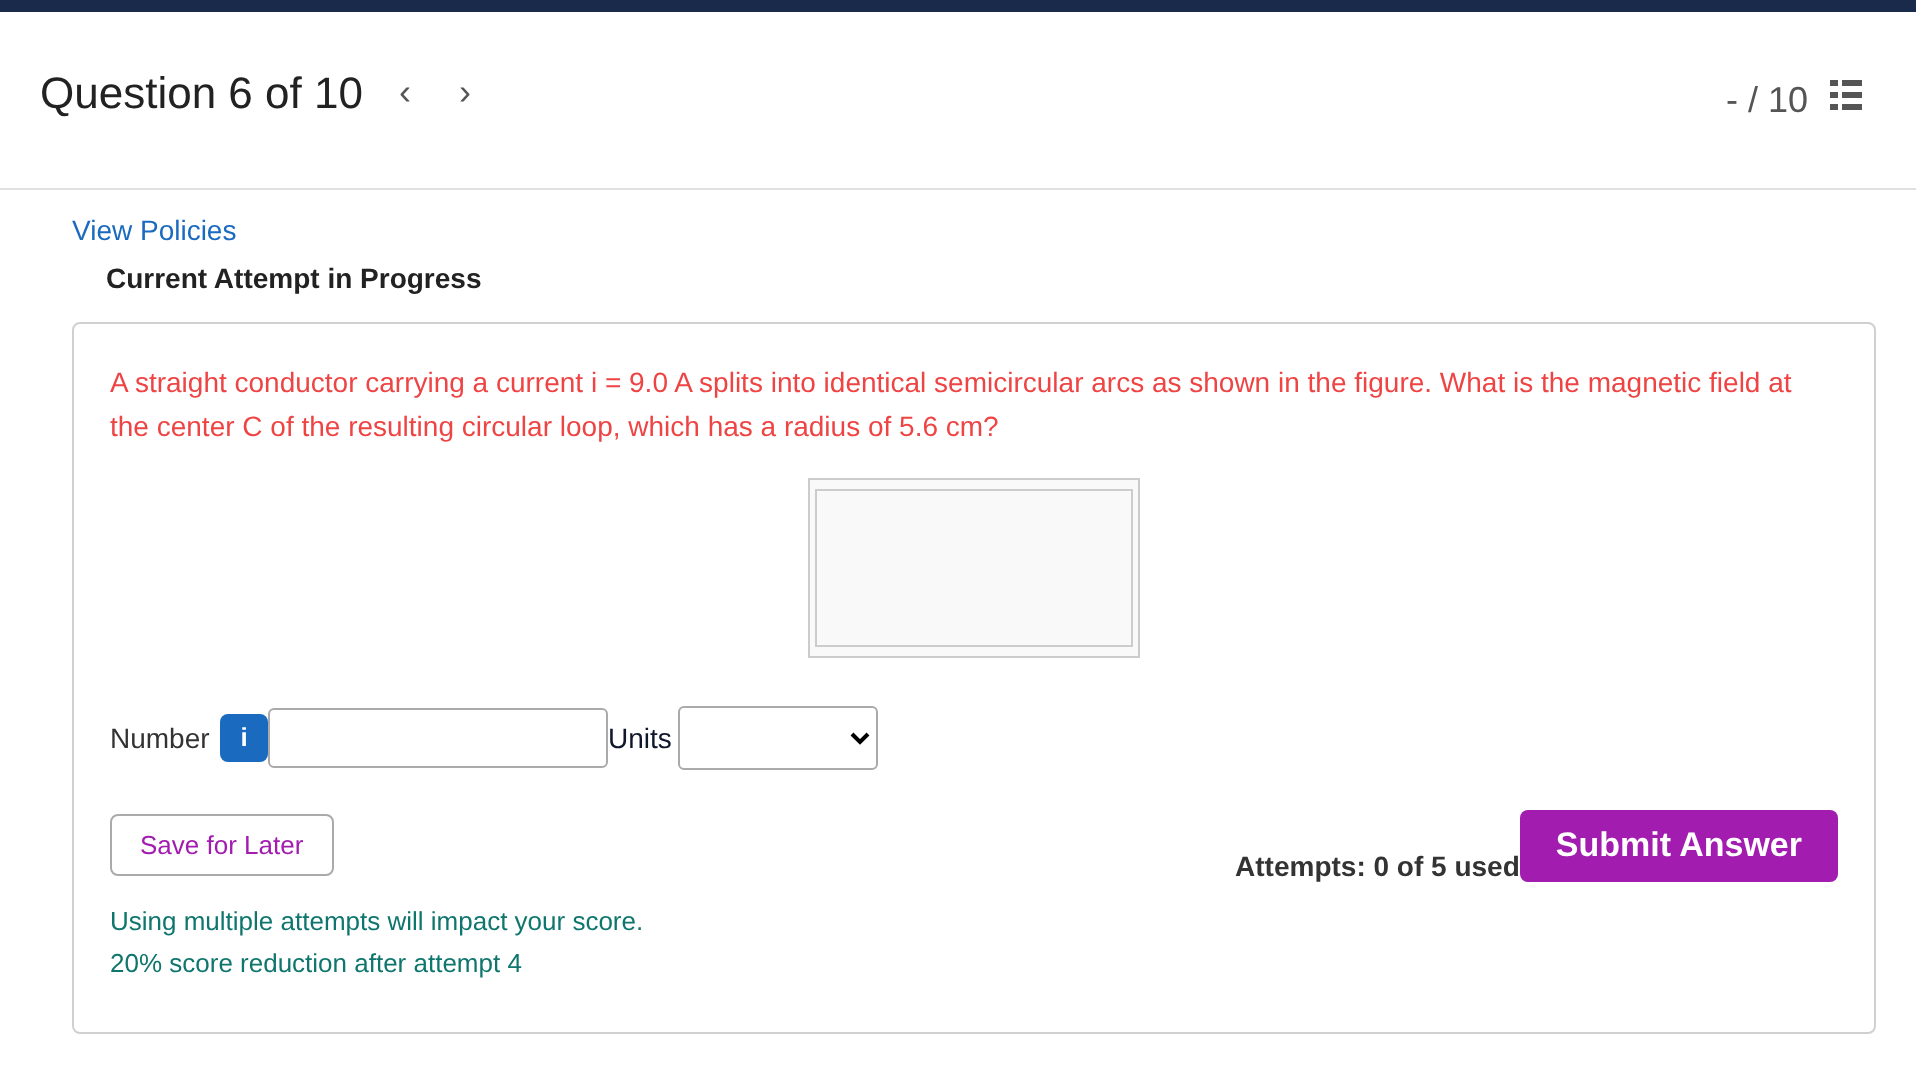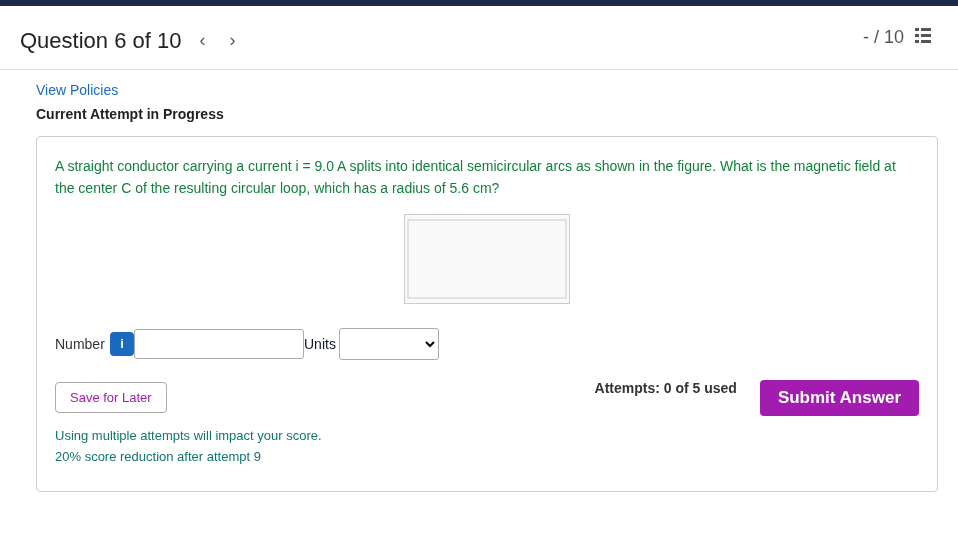--- a/index.html
+++ b/index.html
@@ -9,23 +9,23 @@
       background: #fff;
       color: #333;
     }
     .top-bar {
       background: #1a2a4a;
       height: 6px;
       width: 100%;
     }
     .header {
       display: flex;
-      align-items: flex-end;
+      align-items: flex-start;
       justify-content: space-between;
-      padding: 14px 20px;
+      padding: 26px 20px;
       border-bottom: 1px solid #e0e0e0;
       background: #fff;
     }
     .header-left {
       display: flex;
       align-items: center;
       gap: 12px;
     }
     .question-title {
       font-size: 22px;
@@ -67,30 +67,31 @@
       text-decoration: none;
       font-size: 14px;
       display: inline-block;
       margin-bottom: 8px;
     }
     .attempt-status {
       font-size: 14px;
       font-weight: bold;
       color: #222;
       margin-bottom: 14px;
+      margin-left: 17px;
     }
     .question-box {
       border: 1px solid #d0d0d0;
       border-radius: 4px;
       padding: 18px 18px 24px 18px;
       background: #fff;
     }
     .question-text {
       font-size: 14px;
-      color: #15803d;
+      color: #ef4444;
       line-height: 1.6;
       margin-bottom: 14px;
     }
     .figure-area {
       display: flex;
       justify-content: center;
       margin-bottom: 24px;
     }
     .figure-placeholder {
       width: 166px;
@@ -163,22 +164,22 @@
       border: 1px solid #aaa;
       background: #fff;
       color: #a21caf;
       border-radius: 4px;
       padding: 7px 14px;
       font-size: 13px;
       cursor: pointer;
     }
     .bottom-right {
       display: flex;
-      align-items: flex-start;
-      gap: 23px;
+      align-items: flex-end;
+      gap: 0;
     }
     .attempts-text {
       font-size: 14px;
       color: #333;
       font-weight: bold;
     }
     .submit-btn {
       background: #a21caf;
       color: #fff;
       border: none;
@@ -260,16 +261,16 @@
         <button class="save-later-btn">Save for Later</button>
       </div>
       <div class="bottom-right">
         <span class="attempts-text">Attempts: 0 of 5 used</span>
         <button class="submit-btn">Submit Answer</button>
       </div>
     </div>
 
     <div class="score-warning">
       <div>Using multiple attempts will impact your score.</div>
-      <div>20% score reduction after attempt 9</div>
+      <div>20% score reduction after attempt 4</div>
     </div>
   </div>
 </div>
 
 </body></html>

